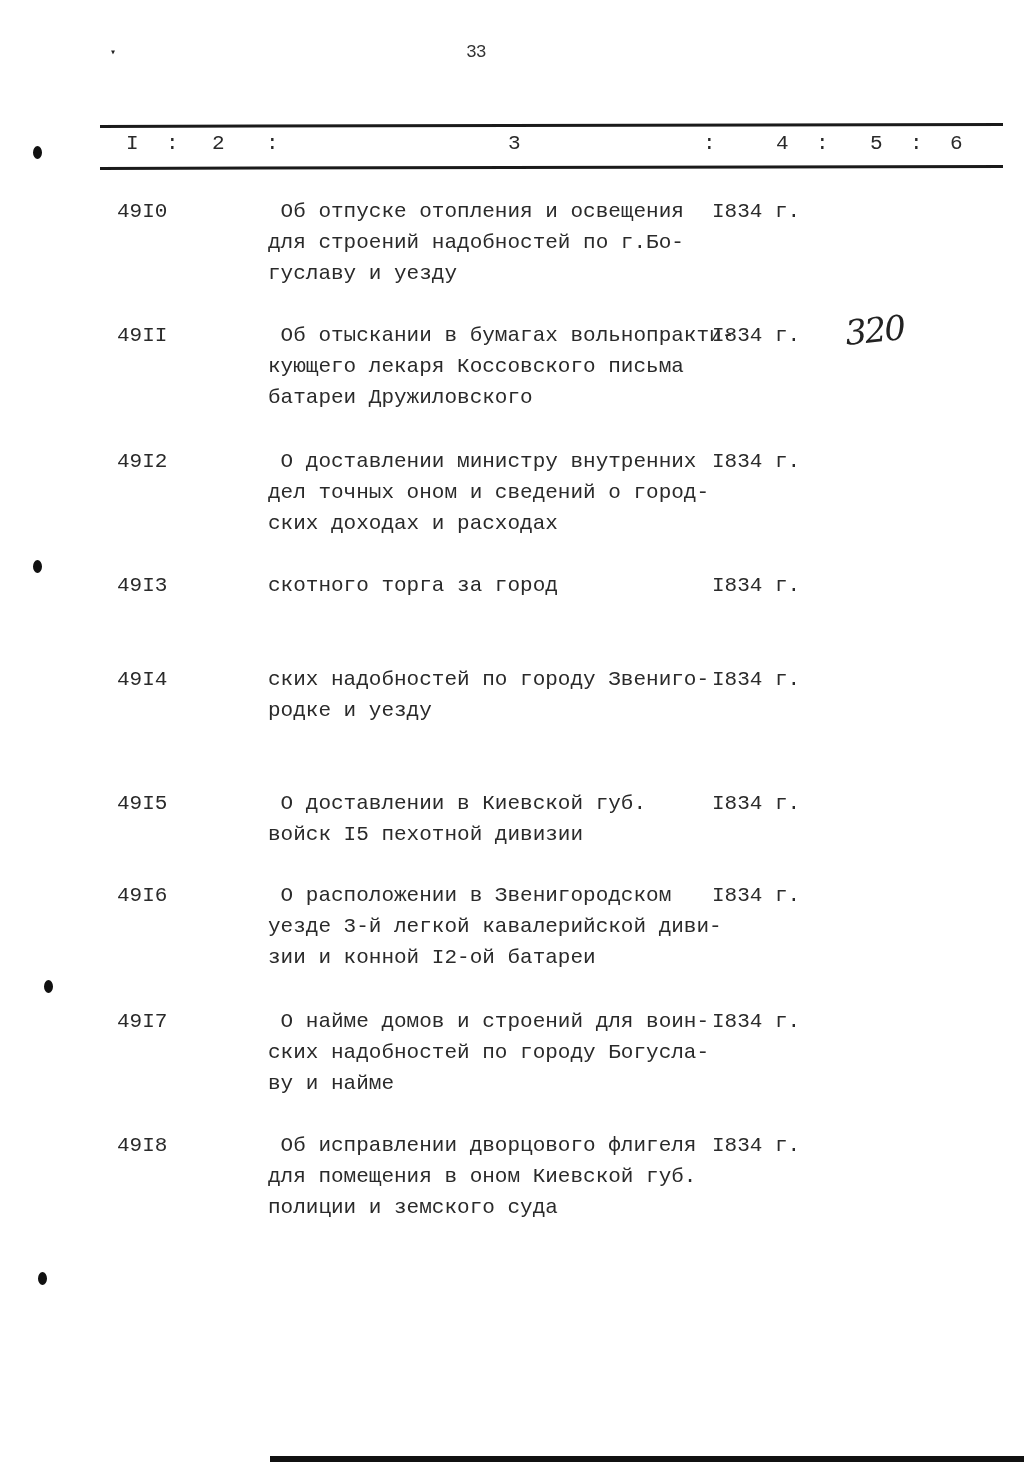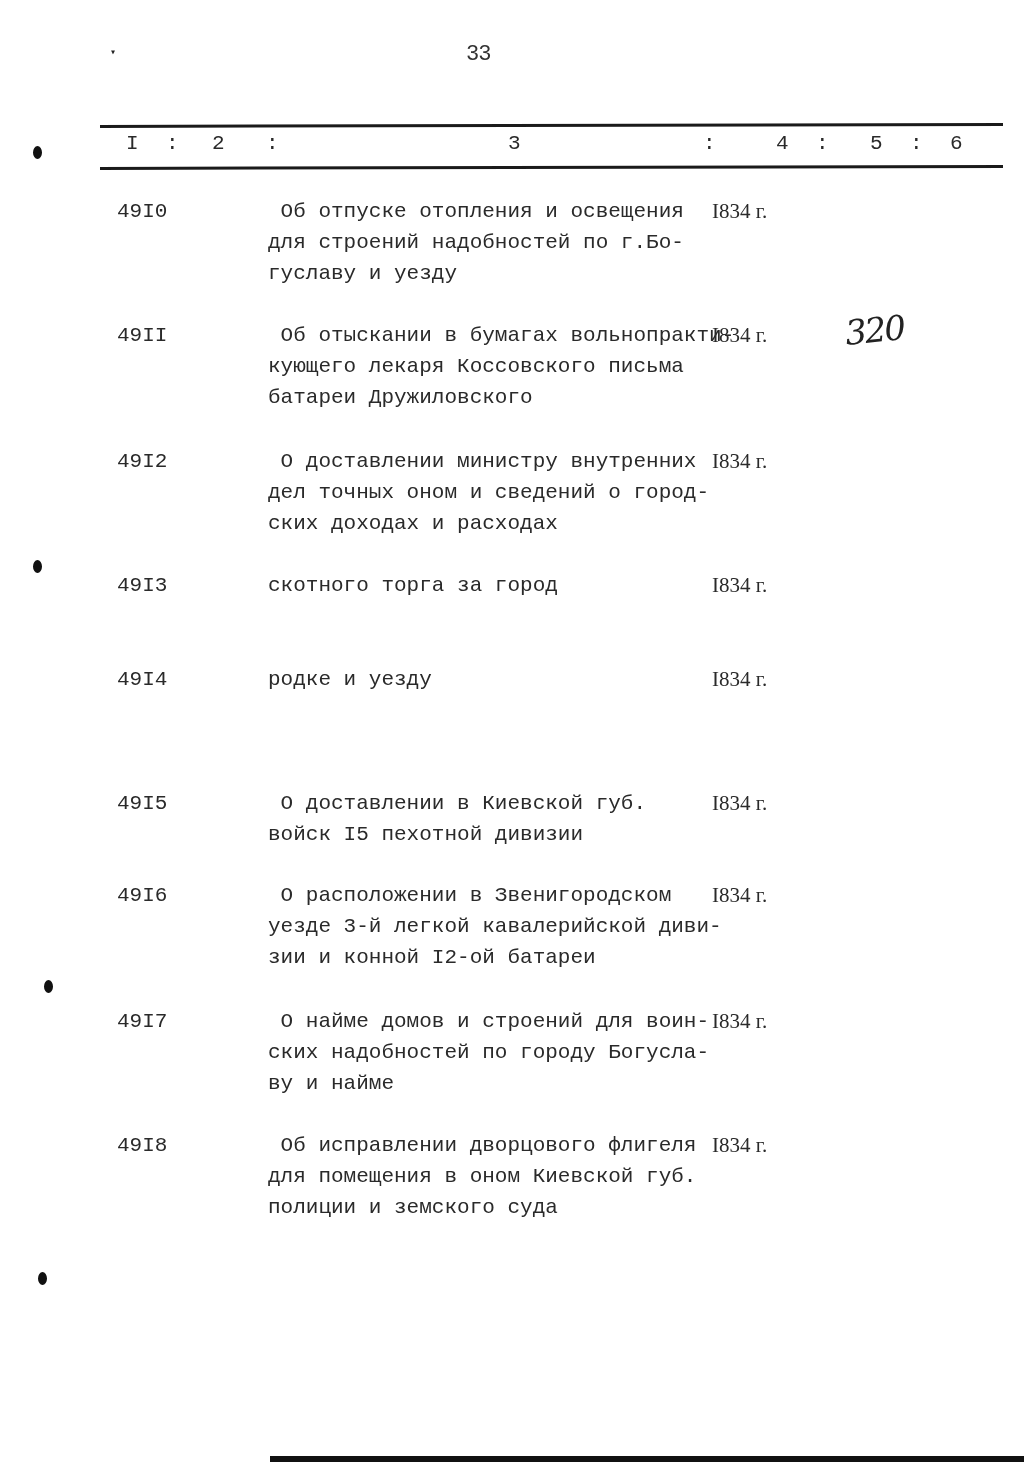--- a/index.html
+++ b/index.html
@@ -3,37 +3,37 @@
   <meta charset="utf-8">
   <style>
     html, body { margin: 0; padding: 0; background: #ffffff; }
     body {
       width: 1024px; height: 1463px; position: relative; overflow: hidden;
       font-family: "Liberation Mono", "DejaVu Sans Mono", monospace;
       color: #2a2a2a;
     }
     .page-number {
       position: absolute; left: 466px; top: 42px;
-      font-size: 22px; letter-spacing: -1px; color: #333;
+      font-size: 18px; letter-spacing: -1px; color: #333;
     }
     .rule {
       position: absolute; left: 100px; width: 903px; height: 3px; background: #1a1a1a;
     }
     .rule.top { top: 124px; transform: rotate(-0.12deg); }
     .rule.mid { top: 166px; transform: rotate(-0.12deg); }
     .rule.bottom { top: 1456px; left: 270px; width: 754px; height: 6px; background: #111; }
     .header-row { position: absolute; top: 132px; left: 0; width: 1024px; height: 30px; font-size: 21px; }
     .hcell { position: absolute; top: 0; }
     .punch-hole {
       position: absolute; width: 9px; height: 13px; border-radius: 50%; background: #111;
     }
     .entry { position: absolute; left: 0; width: 1024px; font-size: 21px; line-height: 31px; }
     .entry .num { position: absolute; left: 117px; top: 0; }
     .entry .desc { position: absolute; left: 268px; top: 0; white-space: pre; }
-    .entry .year { position: absolute; left: 712px; top: 0; font-family: Liberation Serif, serif; }
+    .entry .year { position: absolute; left: 712px; top: 0; }
     .handwritten {
       position: absolute; left: 845px; top: 310px;
       font-family: "DejaVu Serif", serif; font-style: italic; font-size: 34px;
       color: #222; transform: rotate(-6deg); letter-spacing: -2px;
     }
     .corner-mark { position: absolute; left: 110px; top: 46px; font-size: 10px; color: #222; }
   </style>
 </head>
 <body>
 
@@ -77,21 +77,21 @@
       <div class="desc"><div> О доставлении министру внутренних</div><div>дел точных оном и сведений о город-</div><div>ских доходах и расходах</div></div>
       <span class="year">I834 г.</span>
     </div>
     <div class="entry" style="top: 570px;">
       <span class="num">49I3</span>
       <div class="desc"><div>скотного торга за город</div></div>
       <span class="year">I834 г.</span>
     </div>
     <div class="entry" style="top: 664px;">
       <span class="num">49I4</span>
-      <div class="desc"><div>родке и уезду</div></div>
+      <div class="desc"><div>ских надобностей по городу Звениго-</div><div>родке и уезду</div></div>
       <span class="year">I834 г.</span>
     </div>
     <div class="entry" style="top: 788px;">
       <span class="num">49I5</span>
       <div class="desc"><div> О доставлении в Киевской губ.</div><div>войск I5 пехотной дивизии</div></div>
       <span class="year">I834 г.</span>
     </div>
     <div class="entry" style="top: 880px;">
       <span class="num">49I6</span>
       <div class="desc"><div> О расположении в Звенигородском</div><div>уезде 3-й легкой кавалерийской диви-</div><div>зии и конной I2-ой батареи</div></div>

